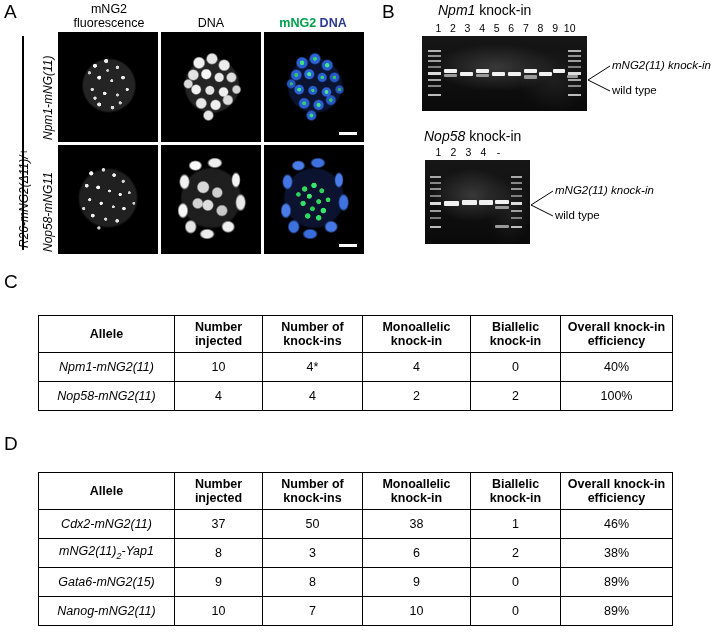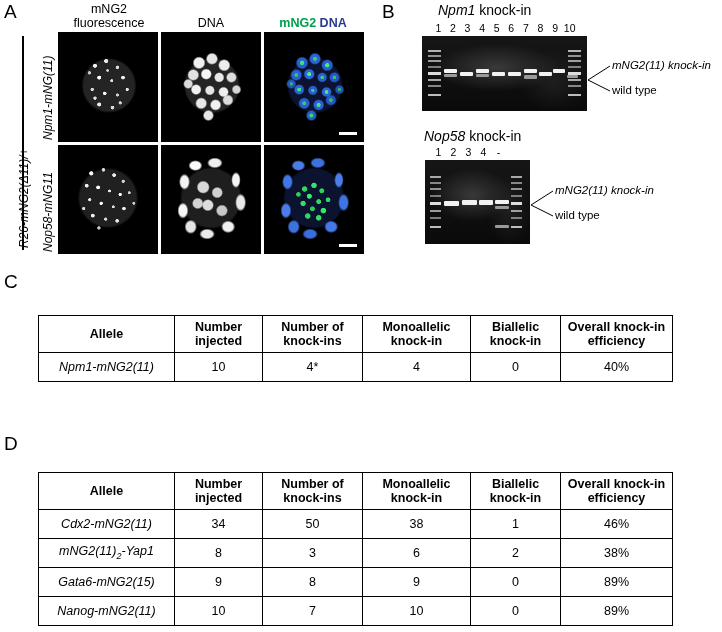--- a/index.html
+++ b/index.html
@@ -508,20 +508,28 @@
     </thead>
   <tbody>
       <tr>
         <td class="allele">Npm1-mNG2(11)</td>
         <td>10</td>
         <td>4*</td>
         <td>4</td>
         <td>0</td>
         <td>40%</td>
       </tr>
+      <tr>
+        <td class="allele">Nop58-mNG2(11)</td>
+        <td>4</td>
+        <td>4</td>
+        <td>2</td>
+        <td>2</td>
+        <td>100%</td>
+      </tr>
     </tbody>
 </table>
 
 <div class="panel-letter" style="left:4px; top:434px;">D</div>
 
 <table class="kitable" id="table-d" style="left:38px; top:472px; width:634px;">
   <colgroup>
     <col style="width:136px">
       <col style="width:88px">
       <col style="width:100px">
@@ -552,21 +560,21 @@
         </th>
         <th>
           <div>Overall knock-in</div>
           <div>efficiency</div>
         </th>
       </tr>
     </thead>
   <tbody>
       <tr>
         <td class="allele">Cdx2-mNG2(11)</td>
-        <td>34</td>
+        <td>37</td>
         <td>50</td>
         <td>38</td>
         <td>1</td>
         <td>46%</td>
       </tr>
       <tr>
         <td class="allele">mNG2(11)<sub>2</sub>-Yap1</td>
         <td>8</td>
         <td>3</td>
         <td>6</td>

